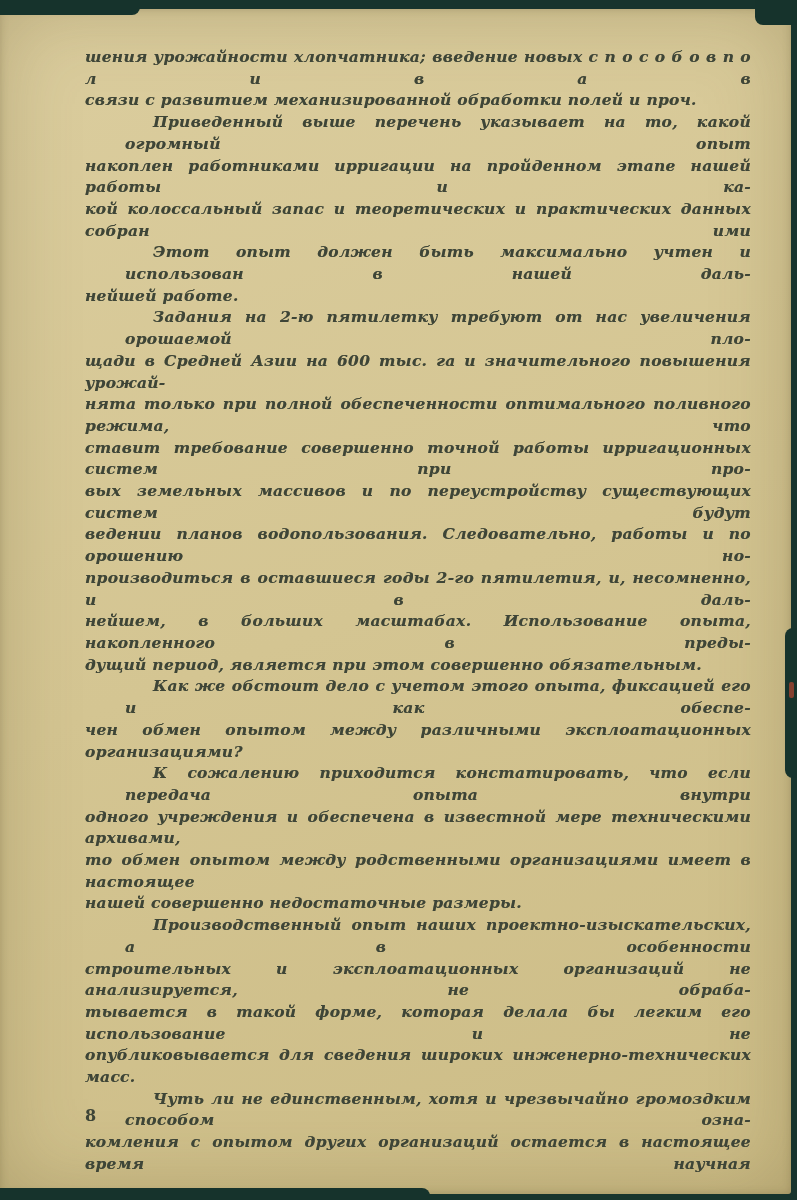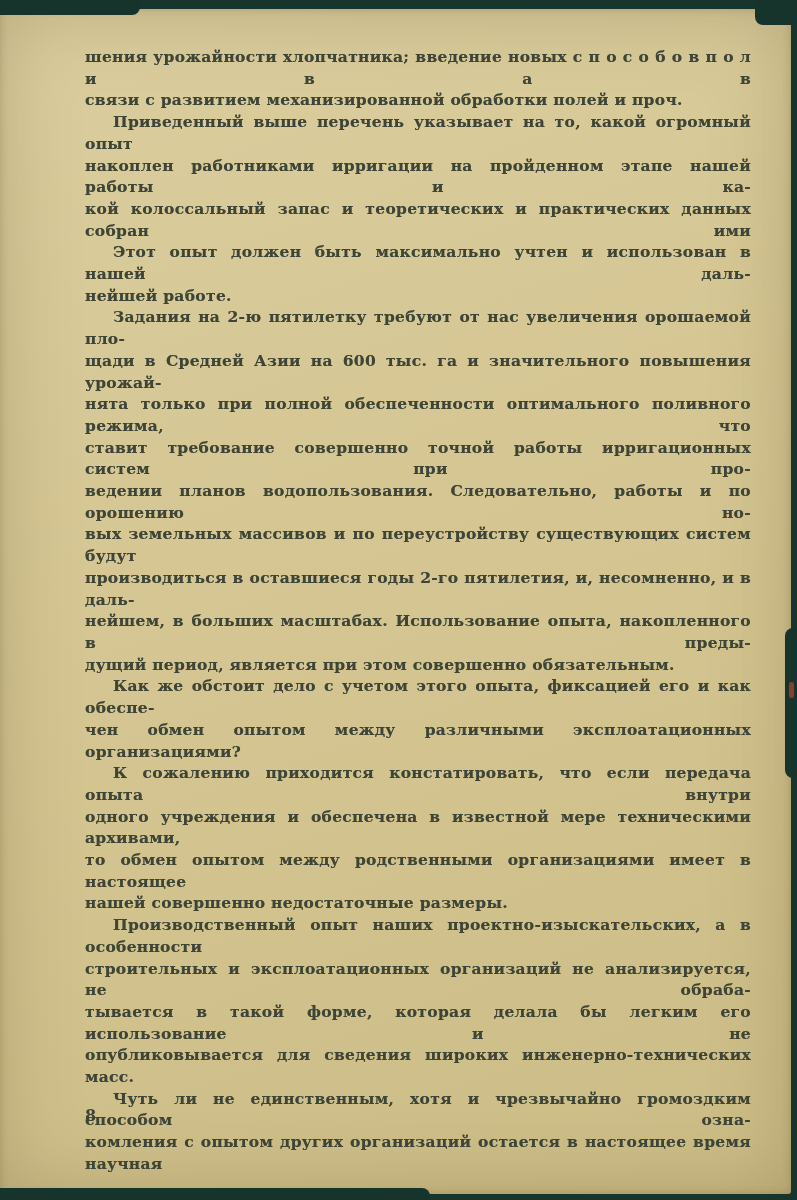--- a/index.html
+++ b/index.html
@@ -17,24 +17,24 @@
   }
   .text-block {
     position: absolute; left: 85px; right: 40px; top: 37px;
     color: #3e4537;
     font-weight: 700;
     font-size: 15.5px;
     line-height: 21.7px;
     letter-spacing: 0.3px;
     text-shadow: 0 0 0.6px rgba(62,69,55,0.55);
   }
-  p.para { margin: 0; padding: 0; }
+  p.para { margin: 0; padding: 0; font-style: italic; }
   .line { display: block; text-align: justify; text-align-last: justify; }
   .line.last { text-align-last: left; }
-  p.indent .line:first-child { text-indent: 28px; }
+  p.indent .line:first-child { text-indent: 28px; margin-left: 40px; }
   .page-number {
     position: absolute; left: 85px; top: 1097px;
     color: #3e4537; font-weight: 700; font-size: 16px;
   }
   
   .edge-top-left  { position: absolute; top: 0; left: 0; width: 140px; height: 15px; background: #16332c; border-radius: 0 0 8px 0; }
   .edge-top-right { position: absolute; top: 0; right: 0; width: 42px; height: 25px; background: #16332c; border-radius: 0 0 0 8px; }
   .edge-right-mid { position: absolute; top: 628px; right: 0; width: 12px; height: 150px; background: #16332c; border-radius: 8px 0 0 8px; }
   .edge-bottom-left { position: absolute; bottom: 0; left: 0; width: 430px; height: 12px; background: #16332c; border-radius: 0 8px 0 0; }
   .artifact-mark { position: absolute; right: 3px; top: 682px; width: 5px; height: 16px; background: #84402f; border-radius: 2px; }
@@ -55,22 +55,22 @@
       </p>
     <p class="para indent">
         <span class="line">Этот опыт должен быть максимально учтен и использован в нашей даль-</span>
         <span class="line last">нейшей работе.</span>
       </p>
     <p class="para indent">
         <span class="line">Задания на 2-ю пятилетку требуют от нас увеличения орошаемой пло-</span>
         <span class="line">щади в Средней Азии на 600 тыс. га и значительного повышения урожай-</span>
         <span class="line">нята только при полной обеспеченности оптимального поливного режима, что</span>
         <span class="line">ставит требование совершенно точной работы ирригационных систем при про-</span>
+        <span class="line">вых земельных массивов и по переустройству существующих систем будут</span>
         <span class="line">ведении планов водопользования. Следовательно, работы и по орошению но-</span>
-        <span class="line">вых земельных массивов и по переустройству существующих систем будут</span>
         <span class="line">производиться в оставшиеся годы 2-го пятилетия, и, несомненно, и в даль-</span>
         <span class="line">нейшем, в больших масштабах. Использование опыта, накопленного в преды-</span>
         <span class="line last">дущий период, является при этом совершенно обязательным.</span>
       </p>
     <p class="para indent">
         <span class="line">Как же обстоит дело с учетом этого опыта, фиксацией его и как обеспе-</span>
         <span class="line last">чен обмен опытом между различными эксплоатационных организациями?</span>
       </p>
     <p class="para indent">
         <span class="line">К сожалению приходится констатировать, что если передача опыта внутри</span>

